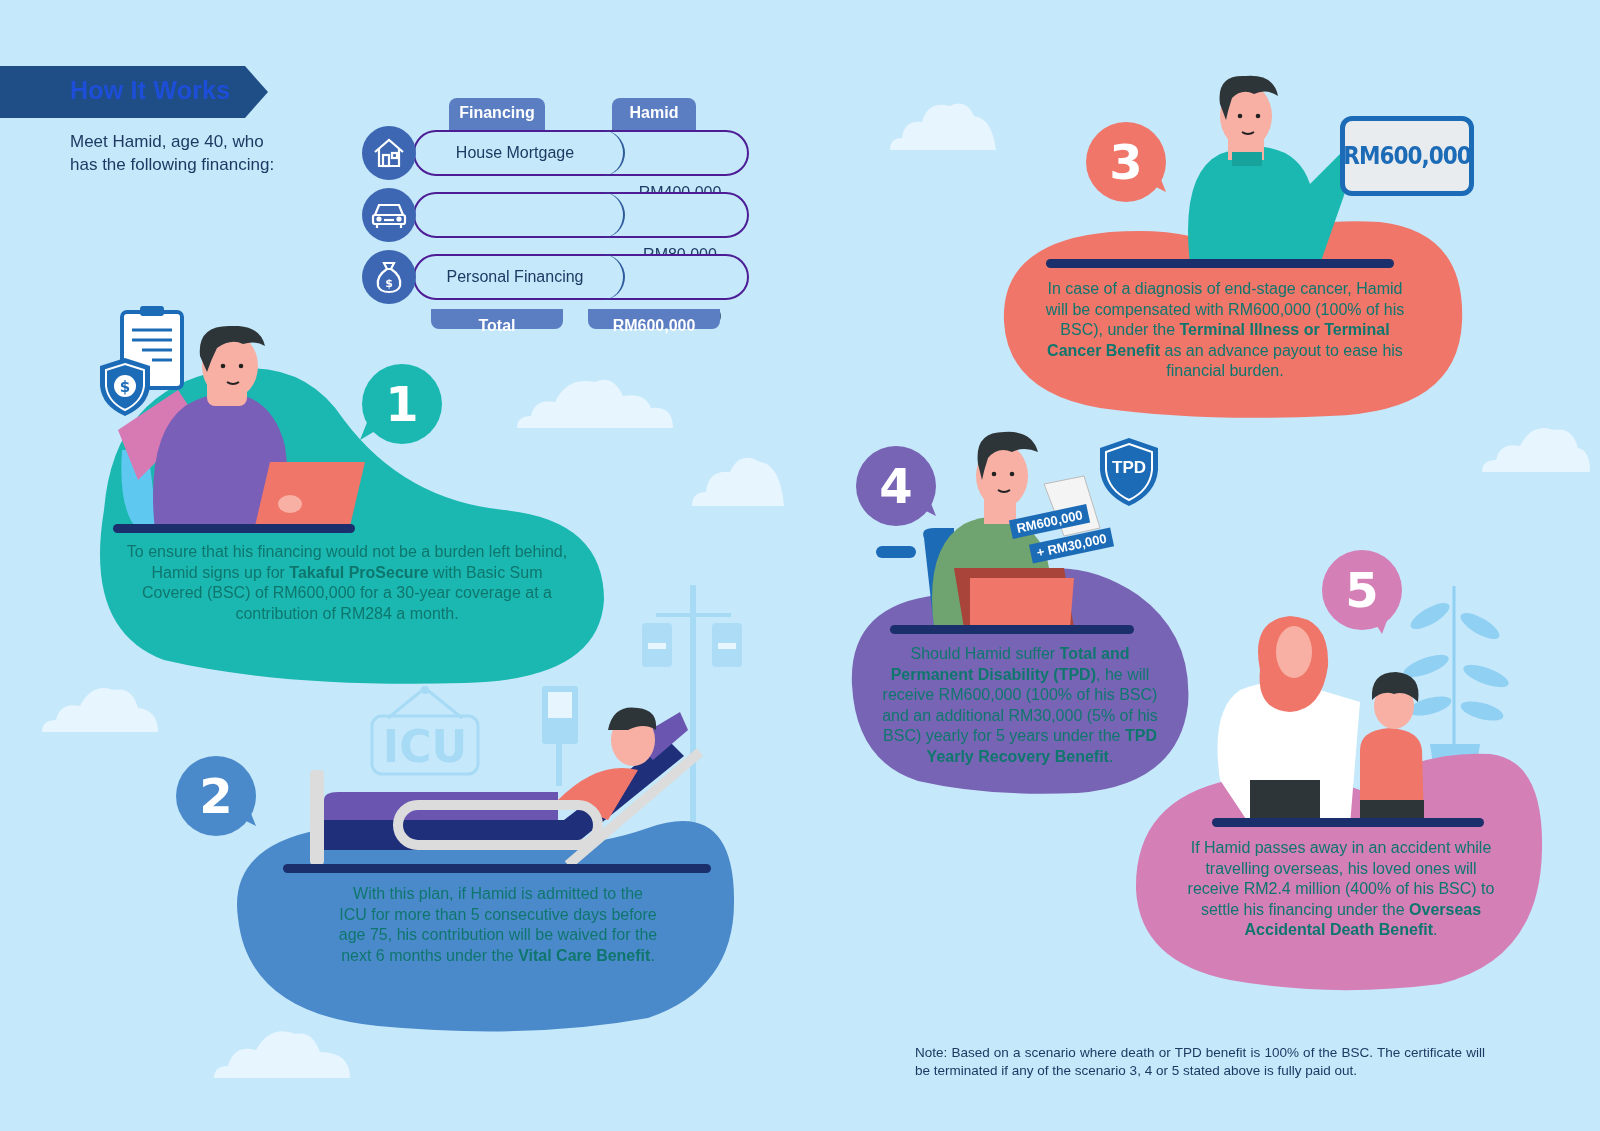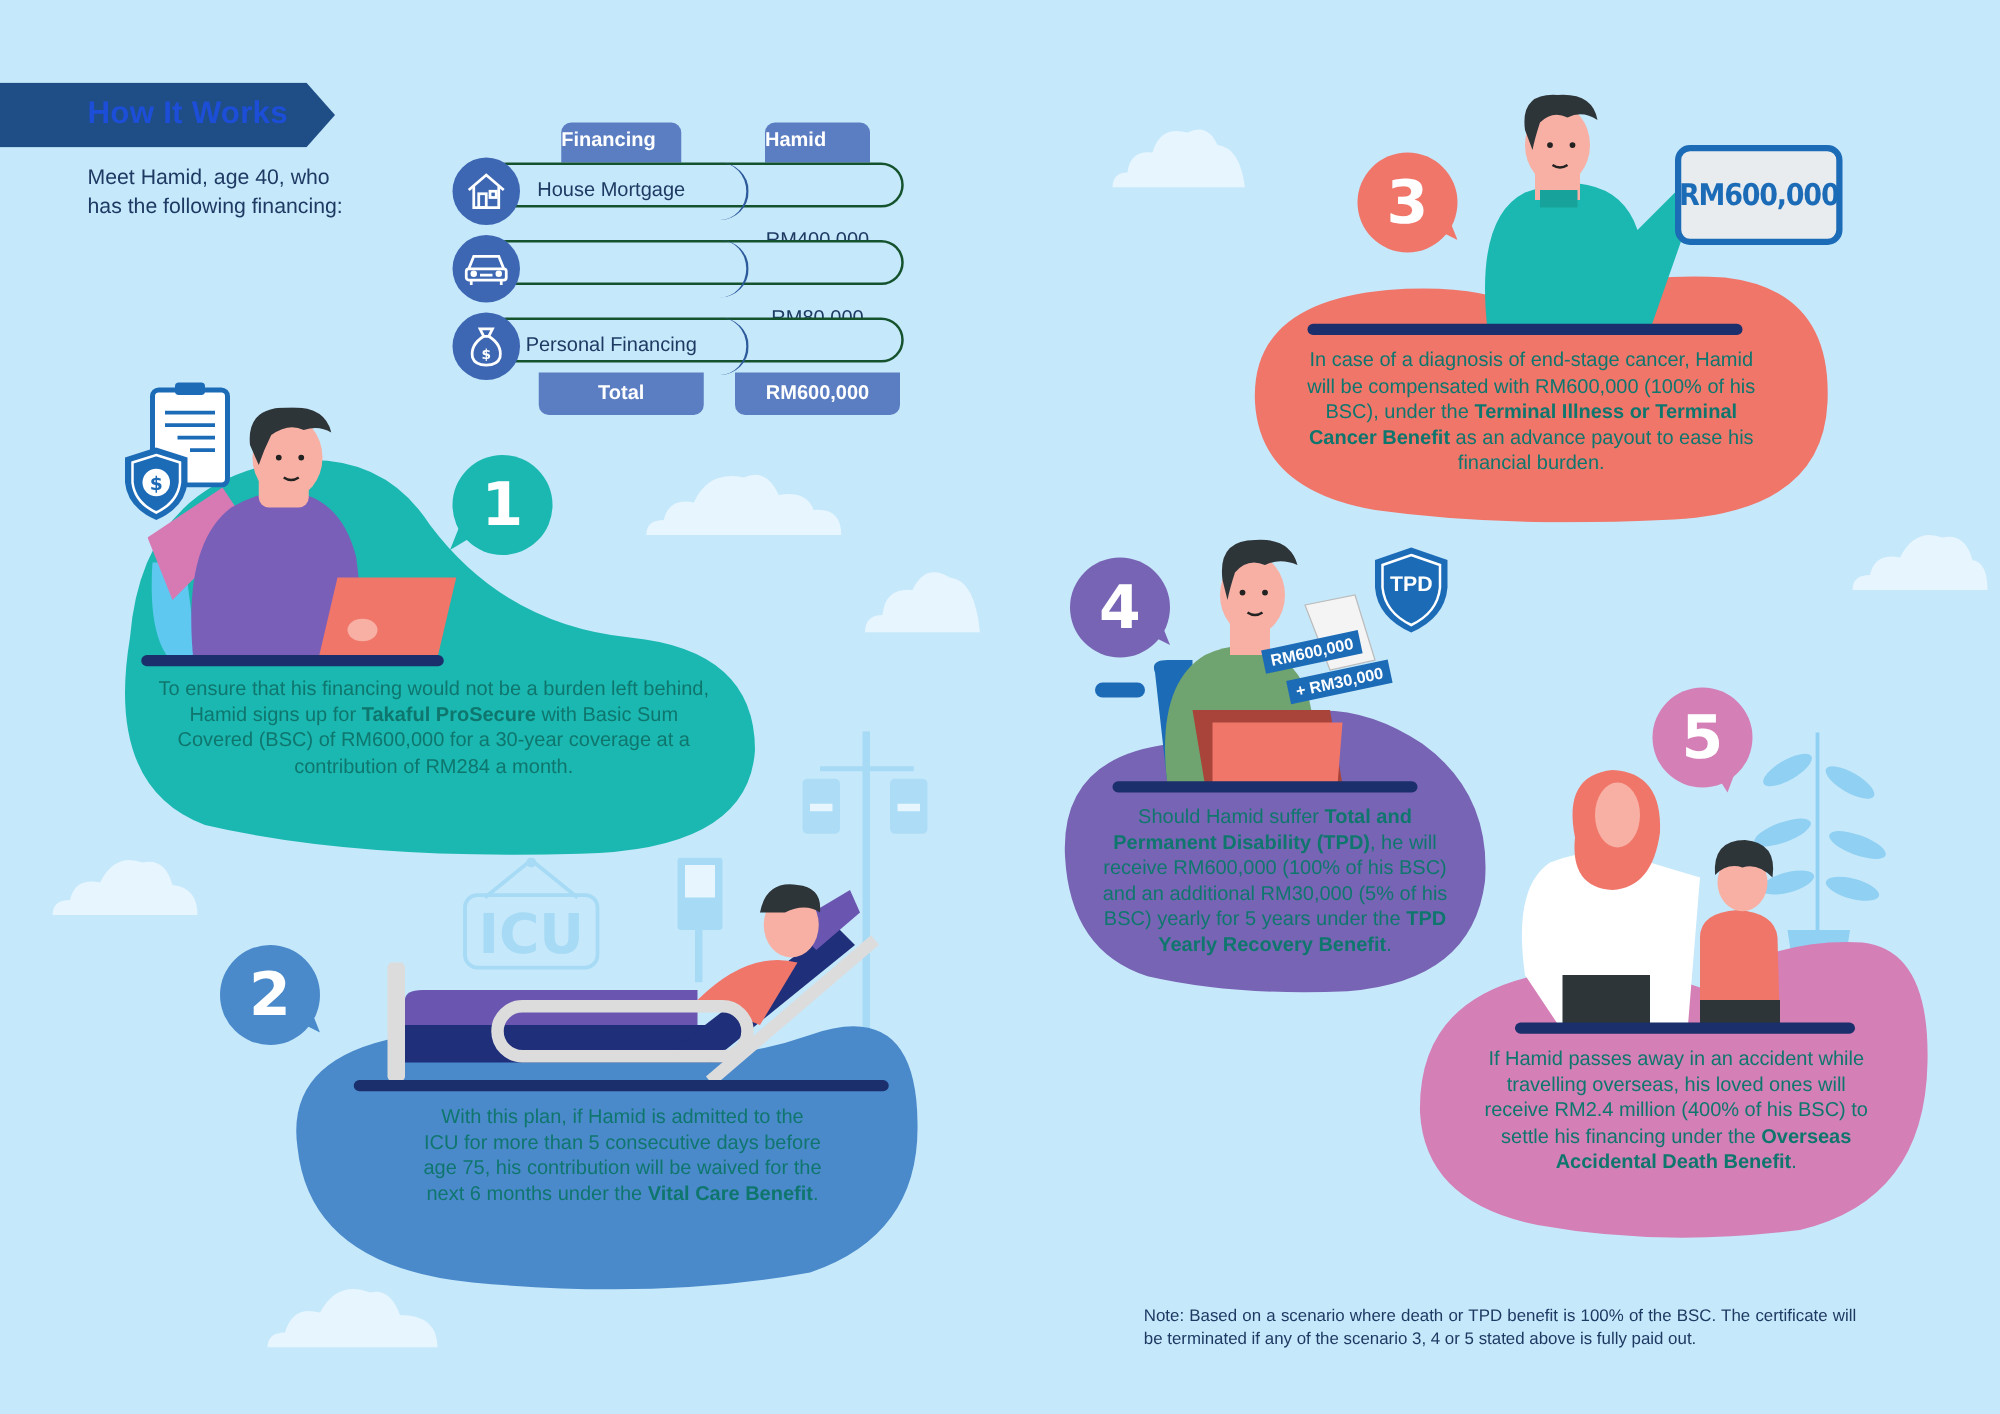--- a/index.html
+++ b/index.html
@@ -22,29 +22,29 @@
     left: 70px; top: 76px; color: #1d4ed8; font-size: 25px; font-weight: bold;
     letter-spacing: 0.2px;
   }
   .intro {
     left: 70px; top: 130px; width: 220px; color: #1e3a63; font-size: 17px; line-height: 23px;
   }
 
   
   .tbl-head {
     background: #5b7ec2; color: #fff; font-size: 16px; font-weight: bold;
-    border-radius: 8px 8px 0 0; line-height: 30px; height: 32px;
+    border-radius: 8px 8px 0 0; text-align: center; line-height: 30px; height: 32px;
   }
   .tbl-foot {
     background: #5b7ec2; color: #fff; font-size: 16px; font-weight: bold;
-    border-radius: 0 0 8px 8px; text-align: center; line-height: 34px; height: 34px;
+    border-radius: 0 0 8px 8px; text-align: center; line-height: 34px; height: 20px; margin-top: 11px;
   }
   .tbl-row {
-    left: 387px; width: 336px; height: 36px;
-    border: 2px solid #14532d; border-radius: 23px; background: #c6e8fb;
+    left: 413px; width: 336px; height: 46px;
+    border: 2px solid #4c1d95; border-radius: 23px; background: #c6e8fb;
   }
   .tbl-row .divider {
     position: absolute; left: 186px; top: -2px; width: 24px; height: 46px;
     border-right: 2px solid #2c5a9a; border-radius: 0 23px 23px 0;
   }
   .tbl-row .label {
     position: absolute; left: 12px; width: 176px; top: 0; line-height: 42px;
     text-align: center; font-size: 16px; color: #1e3a63;
   }
   .tbl-row .amount {

